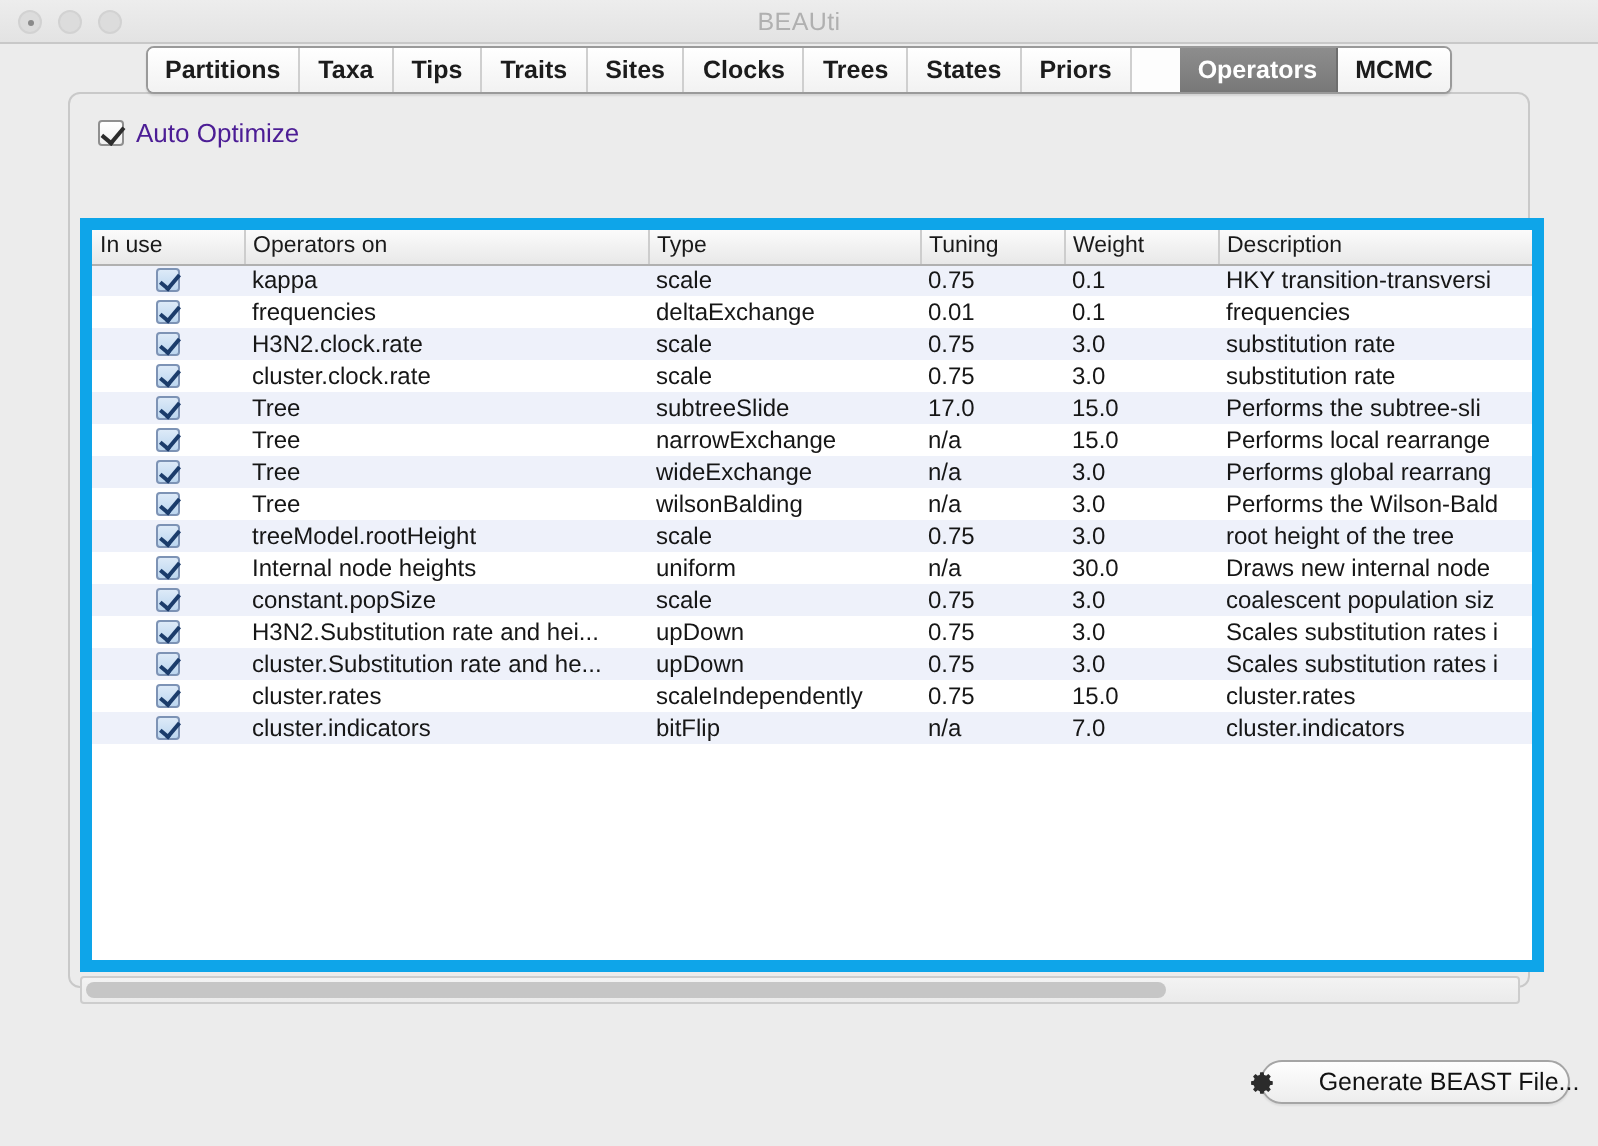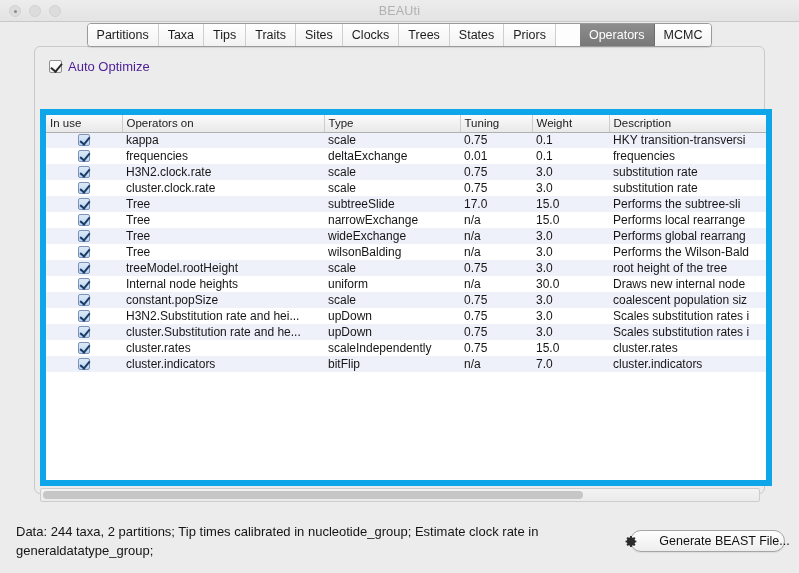--- a/index.html
+++ b/index.html
@@ -82,20 +82,21 @@
     display: flex;
     align-items: center;
     padding: 4px 9px;
     font-size: 12.5px;
     color: #1c1c1c;
     background: linear-gradient(to bottom, #ffffff 0%, #f2f2f2 100%);
     border-right: 1px solid #cfcfcf;
     height: 100%;
     cursor: default;
     white-space: nowrap;
+    font-weight: bold;
   }
   .tab:last-child { border-right: none; }
   .tab.selected {
     background: linear-gradient(to bottom, #8d8d8d 0%, #787878 100%);
     color: #ffffff;
     border-right: 1px solid #6e6e6e;
     margin-left: 24px;
   }
 
   
@@ -471,21 +472,20 @@
             </tr>
           </tbody>
       </table>
     </div>
 
     <div id="hscroll">
       <div id="hthumb"></div>
     </div>
   </div>
 
-  <div id="status">Data: 244 taxa, 2 partitions; Tip times calibrated in nucleotide_group; Estimate clock rate in generaldatatype_group;</div>
 
   <div id="gen-btn">
     <svg class="gear" width="13" height="13" viewBox="0 0 24 24">
       <path fill="#2b2b2b" d="M12 8.2a3.8 3.8 0 1 0 0 7.6 3.8 3.8 0 0 0 0-7.6zm0 5.9a2.1 2.1 0 1 1 0-4.2 2.1 2.1 0 0 1 0 4.2z"></path>
       <path fill="#2b2b2b" d="M21 13.6v-3.2l-2.5-.4a6.9 6.9 0 0 0-.8-1.9l1.5-2-2.3-2.3-2 1.5a6.9 6.9 0 0 0-1.9-.8L12.6 2h-3.2l-.4 2.5c-.67.18-1.3.45-1.9.8l-2-1.5L2.8 6.1l1.5 2c-.35.6-.62 1.23-.8 1.9L1 10.4v3.2l2.5.4c.18.67.45 1.3.8 1.9l-1.5 2 2.3 2.3 2-1.5c.6.35 1.23.62 1.9.8l.4 2.5h3.2l.4-2.5c.67-.18 1.3-.45 1.9-.8l2 1.5 2.3-2.3-1.5-2c.35-.6.62-1.23.8-1.9l2.5-.4z"></path>
     </svg>
     <span id="gen-label">Generate BEAST File...</span>
   </div>
 
 </div>

